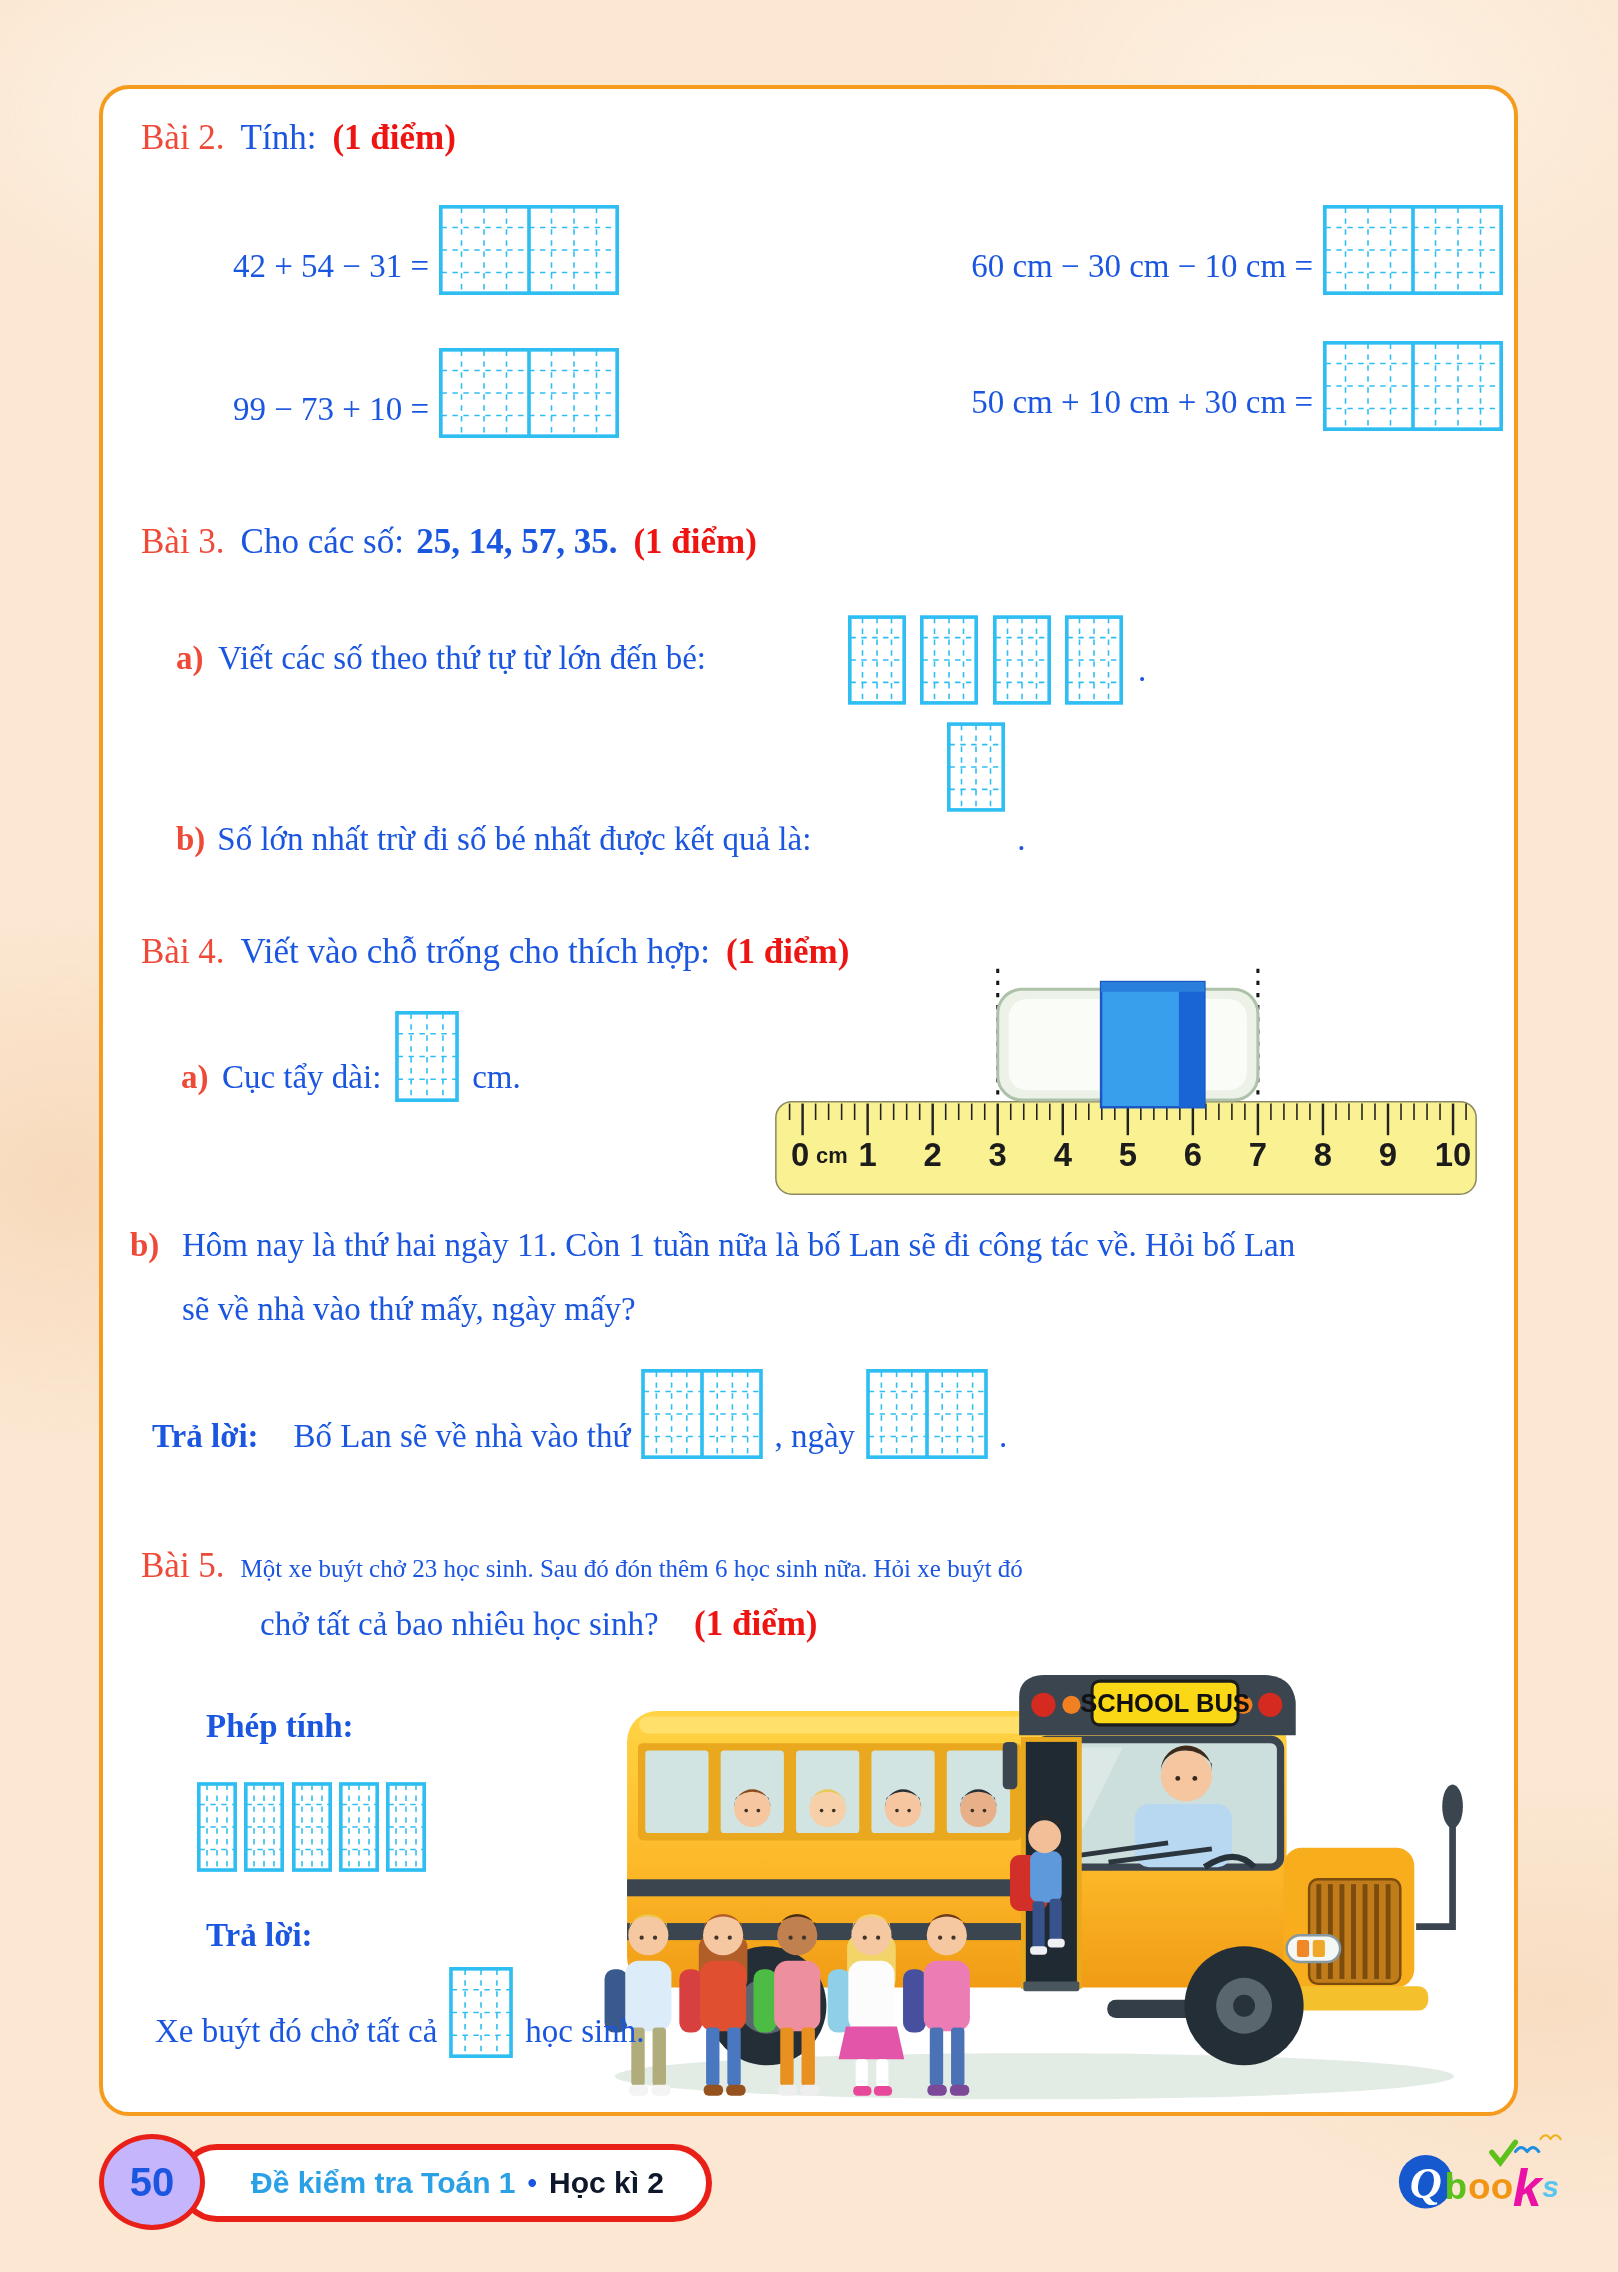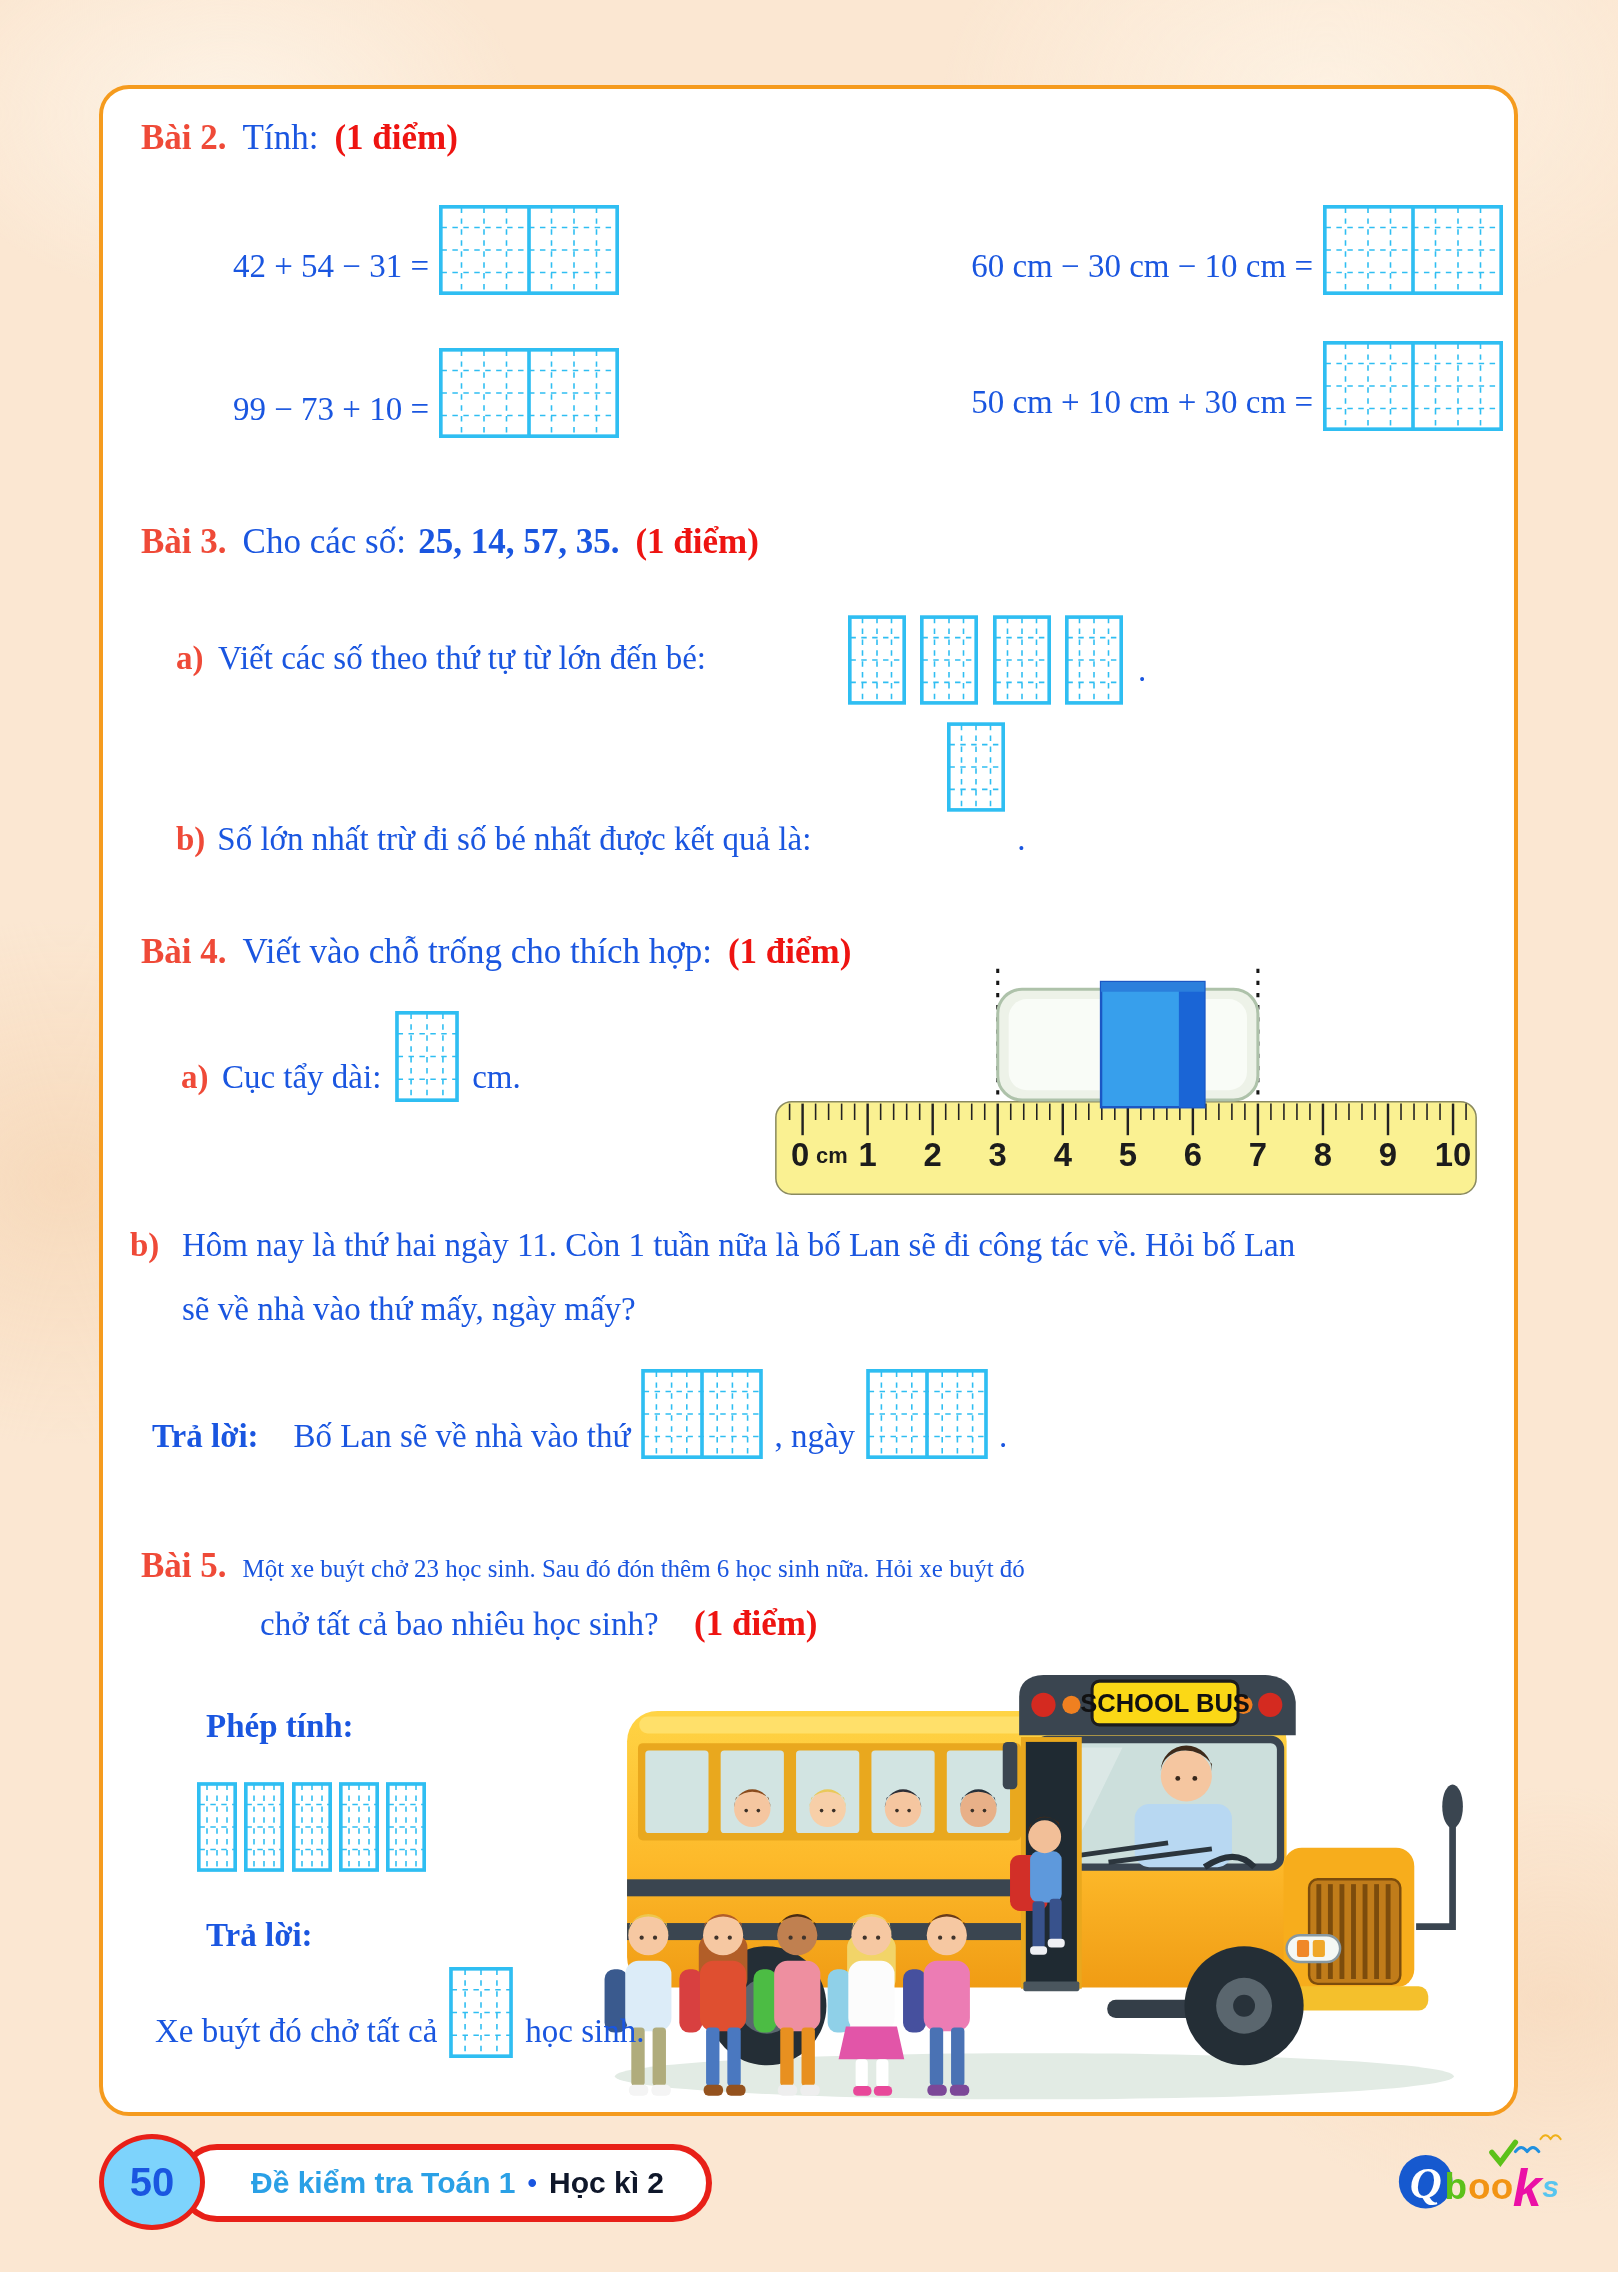--- a/index.html
+++ b/index.html
@@ -12,33 +12,33 @@
       radial-gradient(ellipse 426px 365px at 4% 52%, #f7dabc 0%, rgba(247,218,188,0) 72%),
       radial-gradient(ellipse 487px 304px at 96% 88%, #f8ddc2 0%, rgba(248,221,194,0) 70%),
       #fbe7d2;
   }
   .card{
     position:absolute;left:99px;top:85px;width:1419px;height:2031px;
     background:#ffffff;border:4.3px solid #f59b1e;border-radius:30px;box-sizing:border-box;
   }
   .abs{position:absolute;}
   .head{display:flex;align-items:baseline;gap:16px;white-space:nowrap;font-size:35px;}
-  .lbl{color:#ef4a38;font-weight:bold;}
+  .lbl{color:#ef4a38;font-weight:normal;}
   .pts{color:#ee1411;font-weight:bold;}
   .blue{color:#1a56e0;}
   .bold{font-weight:bold;}
   .body-t{font-size:33px;color:#1a56e0;}
   .prow{display:flex;align-items:flex-end;white-space:nowrap;}
   .pexpr{font-size:33px;color:#1a56e0;}
   .gbox{background:#fff;flex:0 0 auto;}
   .sub-lbl{color:#ef4a38;font-weight:bold;font-size:33px;}
   .ans-lbl{color:#1a56e0;font-weight:bold;font-size:33px;}
   .footer-oval{
     position:absolute;left:99px;top:2134px;width:106px;height:96px;box-sizing:border-box;
-    border:5.5px solid #e82018;border-radius:50%;background:#7dd3fc;z-index:3;
+    border:5.5px solid #e82018;border-radius:50%;background:#c4b5fd;z-index:3;
     display:flex;align-items:center;justify-content:center;
     font-family:"Liberation Sans",sans-serif;font-weight:bold;font-size:40px;color:#1a56e0;
   }
   .footer-pill{
     position:absolute;left:178px;top:2144px;width:534px;height:78px;box-sizing:border-box;
     border:6px solid #e82018;border-radius:43px;background:#fff;z-index:2;
     display:flex;align-items:center;gap:12px;padding-left:67px;
     font-family:"Liberation Sans",sans-serif;font-weight:bold;font-size:30px;white-space:nowrap;
   }
   .footer-pill .series{color:#2aa0e6;}

